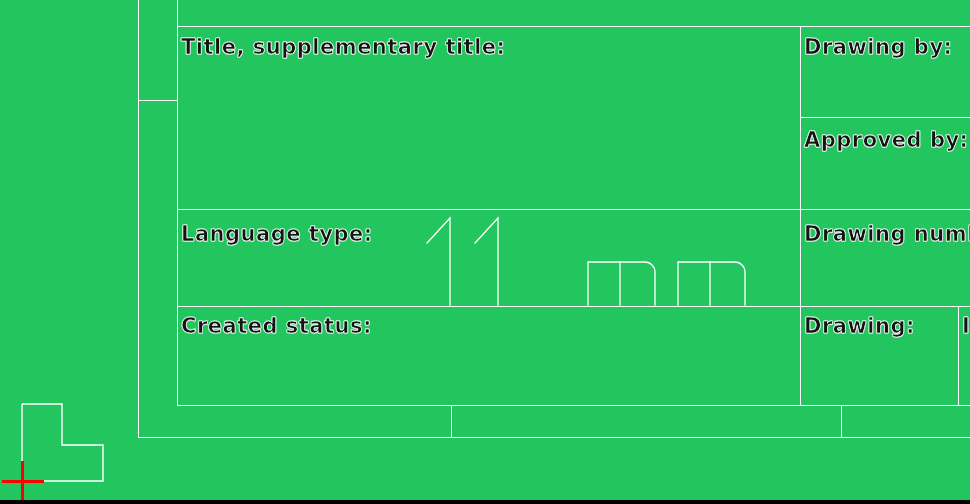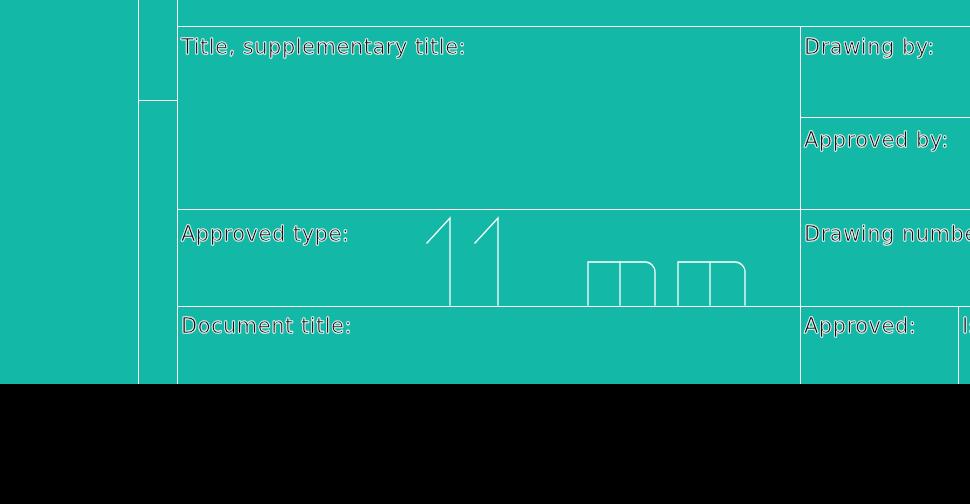--- a/index.html
+++ b/index.html
@@ -4,24 +4,25 @@
 <title>CAD Title Block</title>
 <style>
   html, body {
     margin: 0;
     padding: 0;
     background: #000000;
   }
   #canvas {
     position: relative;
     width: 970px;
-    height: 384px;
-    background: #14b8a6;
+    height: 500px;
+    background: #22c55e;
     overflow: hidden;
     font-family: "DejaVu Sans", sans-serif;
+    font-weight: bold;
   }
   
   .hline {
     position: absolute;
     height: 1px;
     background: #ffffff;
   }
   .vline {
     position: absolute;
     width: 1px;
@@ -85,31 +86,31 @@
     <div class="vline" style="left:177px; top:0px;   height:406px;"></div>
     <div class="vline" style="left:800px; top:26px;  height:380px;"></div>
     <div class="vline" style="left:958px; top:306px; height:100px;"></div>
     <div class="vline" style="left:451px; top:405px; height:33px;"></div>
     <div class="vline" style="left:841px; top:405px; height:33px;"></div>
   </div>
 
   <div>
     <div class="field-label" style="left:181px; top:37px;">Title, supplementary title:</div>
 
-    <div class="field-label" style="left:181px; top:224px;">Approved type:</div>
+    <div class="field-label" style="left:181px; top:224px;">Language type:</div>
 
-    <div class="field-label" style="left:181px; top:316px;">Document title:</div>
+    <div class="field-label" style="left:181px; top:316px;">Created status:</div>
 
     <div class="field-label" style="left:804px; top:37px;">Drawing by:</div>
 
     <div class="field-label" style="left:804px; top:130px;text-align:center;">Approved by:</div>
 
     <div class="field-label" style="left:804px; top:224px;">Drawing number</div>
 
-    <div class="field-label" style="left:804px; top:316px;">Approved:</div>
+    <div class="field-label" style="left:804px; top:316px;">Drawing:</div>
 
     <div class="field-label" style="left:962px; top:316px;">Is</div>
   </div>
 
   <svg class="geom-svg" viewBox="0 0 970 504">
 
     <g stroke="#ffffff" stroke-width="1.3" fill="none" stroke-linecap="square" vector-effect="non-scaling-stroke">
 
       <path d="M 427 243 L 450 218 L 450 305"></path>
 

